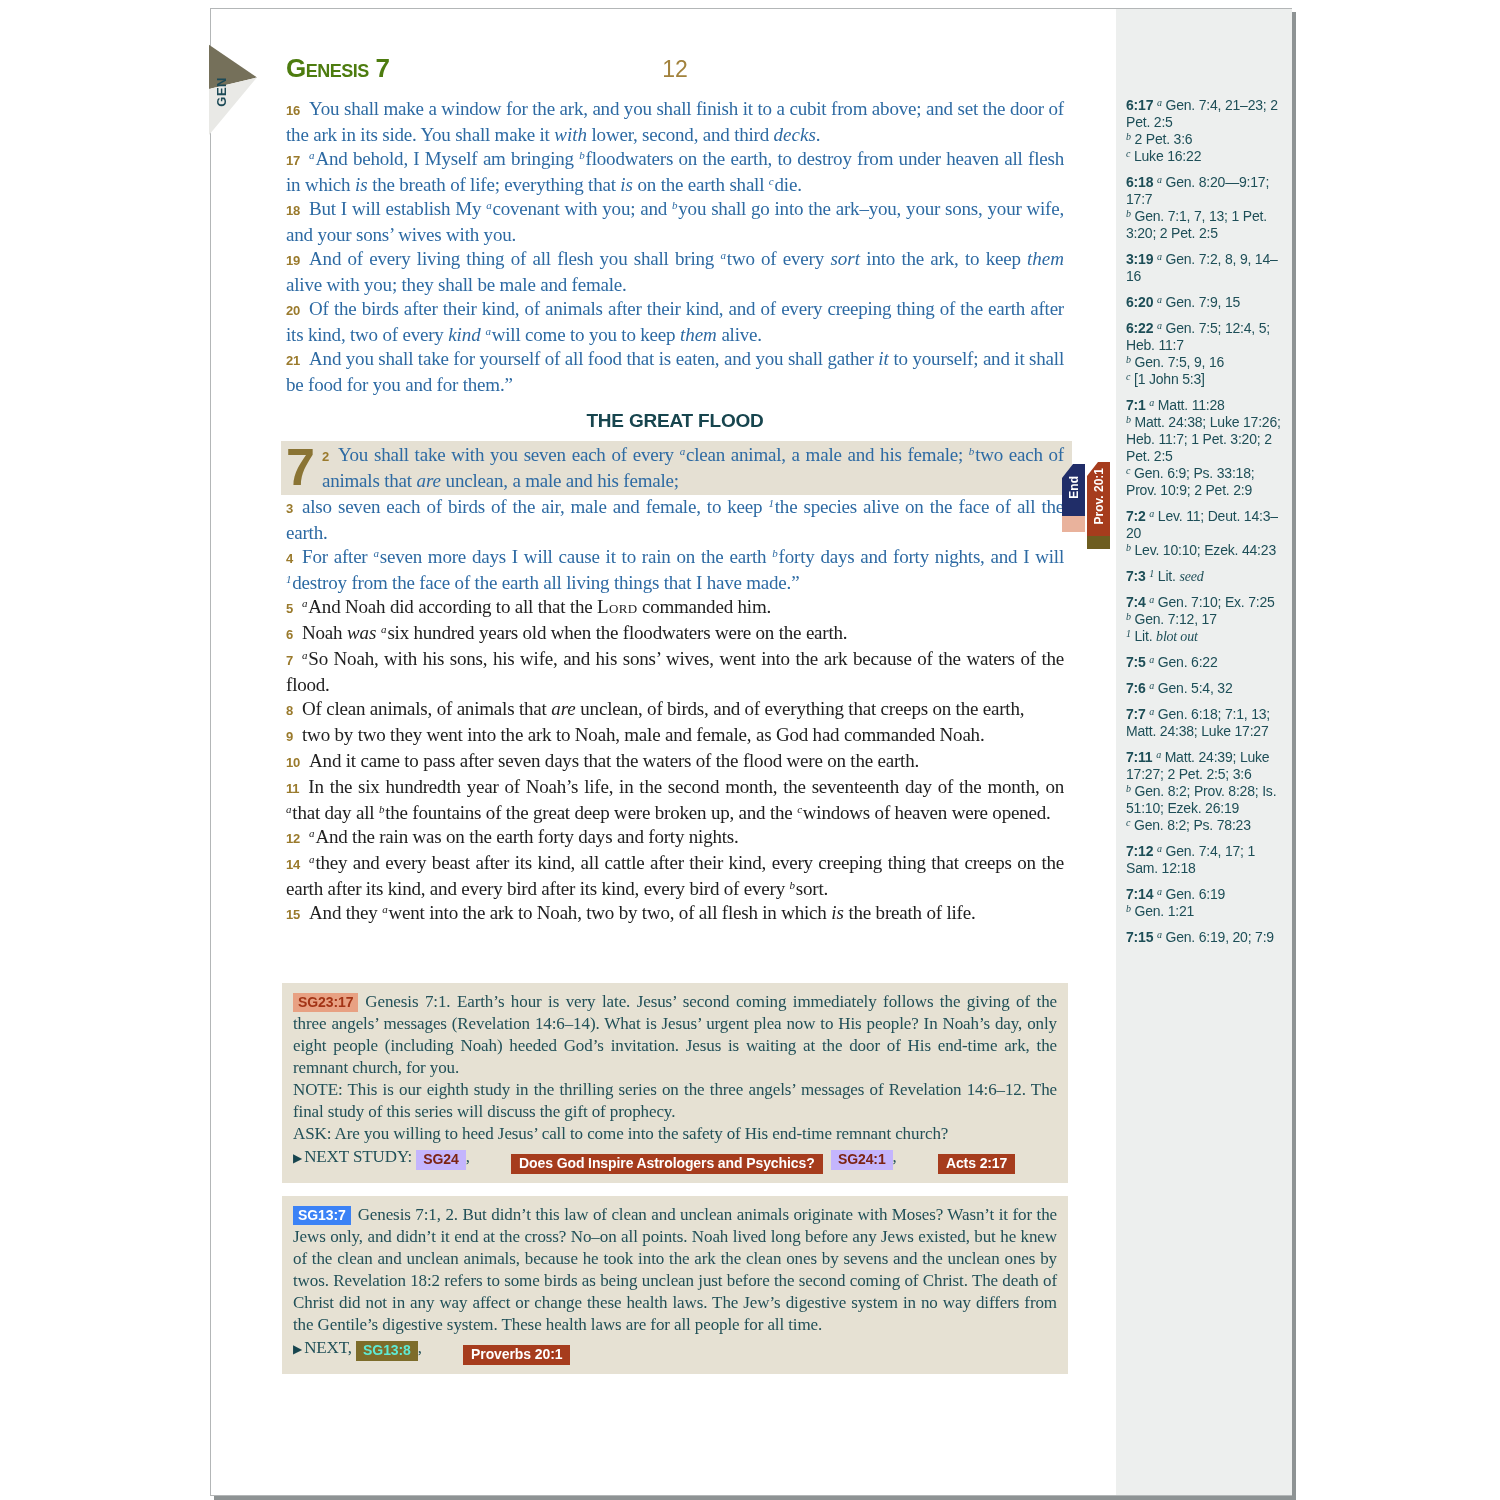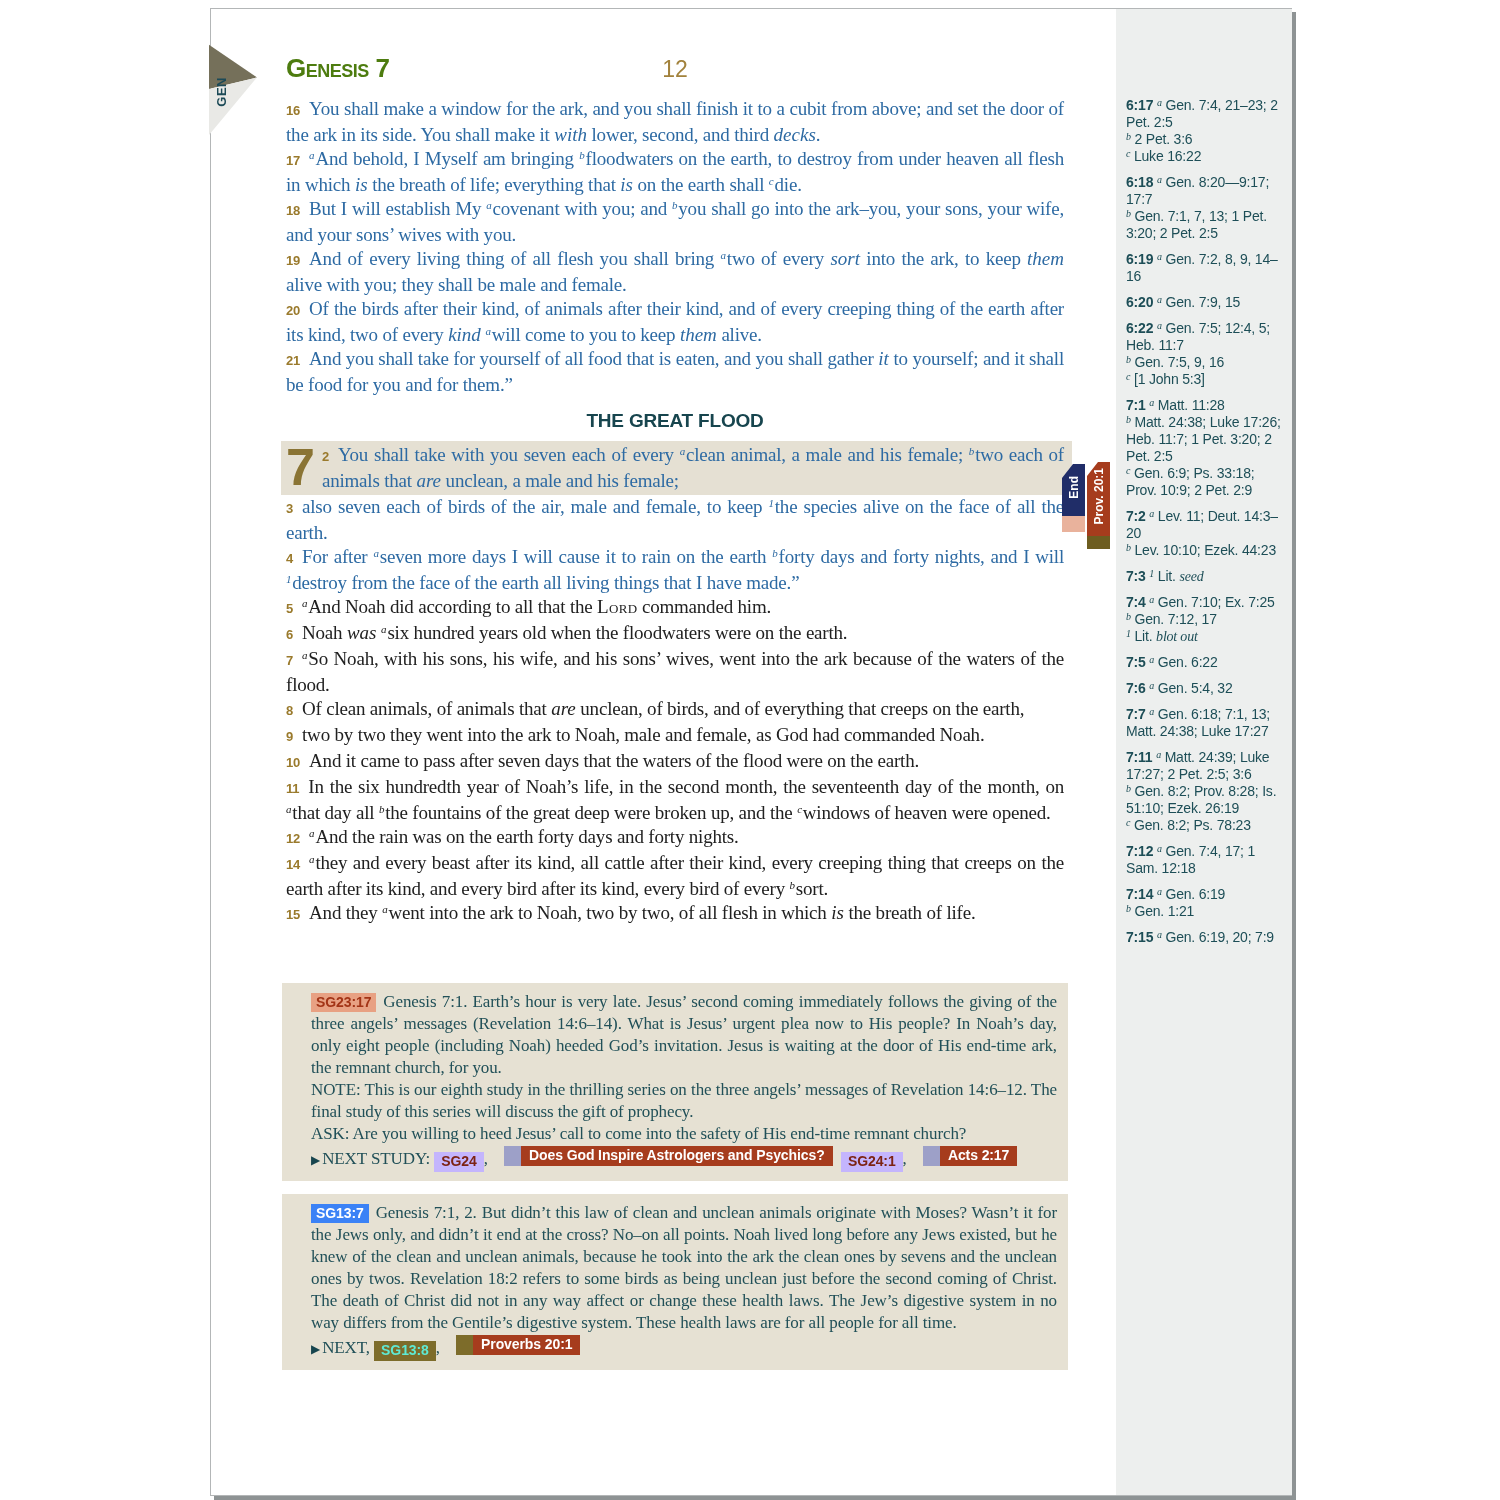--- a/index.html
+++ b/index.html
@@ -63,33 +63,33 @@
   .refs { position:absolute; left:915px; top:88px; width:156px;
     font-family:"Liberation Sans", sans-serif; font-size:14px; line-height:17px; color:#1d4e57; letter-spacing:-0.2px; }
   .ref { margin-bottom:9px; }
   .ref b { font-size:14px; }
   .ref sup { font-size:10px; font-style:italic; font-family:"Liberation Serif", serif; line-height:0; vertical-align:4px; }
   .ref .refline { display:block; }
   .ref i { font-family:"Liberation Serif", serif; }
 
   
   .notes { margin-top:56px; margin-left:-4px; margin-right:-4px; }
-  .note { background:#e6e1d3; padding:8px 11px 9px 29px; margin-bottom:13px; }
+  .note { background:#e6e1d3; padding:8px 11px 9px 11px; margin-bottom:13px; }
   .note p { font-size:17px; line-height:22px; color:#215058; text-align:justify; letter-spacing:-0.1px; }
   .nbadge { display:inline-block; font-family:"Liberation Sans", sans-serif; font-weight:bold; font-size:14px;
     padding:1px 5px 2px 5px; margin-right:7px; line-height:16px; }
   .nbadge.salmon { background:#e8a183; color:#a33416; }
   .nbadge.olive { background:#3b82f6; color:#ffffff; }
   .note-footer { margin-top:1px; font-size:17px; color:#215058; text-align:left !important; }
   .note-footer .arrow { font-size:12px; color:#17454e; margin-right:2px; }
   .chip { display:inline-block; font-family:"Liberation Sans", sans-serif; font-weight:bold; font-size:14px;
     padding:2px 7px 3px 7px; line-height:15px; vertical-align:-2px; }
   .chip.lavender { background:#c4b5fd; color:#7c2313; }
   .chip.olive { background:#7d6c2a; color:#5eead4; }
-  .chip2 { display:inline-flex; vertical-align:-2px; margin-left:12px; }
+  .chip2 { display:inline-flex; vertical-align:-2px; margin-left:20px;align-items:center; }
   .chip2 .sq { width:17px; }
   .chip2 .sq.lavender { background:#9da0c8; }
   .chip2 .sq.olive { background:#7d6c2a; }
   .chip2 .cbody { background:#a63c1d; color:#fff; font-family:"Liberation Sans", sans-serif;
     font-weight:bold; font-size:14px; padding:2px 8px 3px 8px; line-height:15px; }
 </style>
 </head>
 <body>
 
 <div class="page">
@@ -167,21 +167,21 @@
   <div class="ribbon ribbon-prov">
     <div class="body">
         <span>Prov. 20:1</span>
       </div>
     <div class="tail"></div>
   </div>
 
   <div class="refs" id="refs">
       <div class="ref"><b>6:17</b> <span><sup>a</sup> Gen. 7:4, 21–23; 2 Pet. 2:5</span><span class="refline"><sup>b</sup> 2 Pet. 3:6</span><span class="refline"><sup>c</sup> Luke 16:22</span></div>
       <div class="ref"><b>6:18</b> <span><sup>a</sup> Gen. 8:20—9:17; 17:7</span><span class="refline"><sup>b</sup> Gen. 7:1, 7, 13; 1 Pet. 3:20; 2 Pet. 2:5</span></div>
-      <div class="ref"><b>6:19</b> <span><sup>a</sup> Gen. 7:2, 8, 9, 14–16</span></div>
+      <div class="ref"><b>3:19</b> <span><sup>a</sup> Gen. 7:2, 8, 9, 14–16</span></div>
       <div class="ref"><b>6:20</b> <span><sup>a</sup> Gen. 7:9, 15</span></div>
       <div class="ref"><b>6:22</b> <span><sup>a</sup> Gen. 7:5; 12:4, 5; Heb. 11:7</span><span class="refline"><sup>b</sup> Gen. 7:5, 9, 16</span><span class="refline"><sup>c</sup> [1 John 5:3]</span></div>
       <div class="ref"><b>7:1</b> <span><sup>a</sup> Matt. 11:28</span><span class="refline"><sup>b</sup> Matt. 24:38; Luke 17:26; Heb. 11:7; 1 Pet. 3:20; 2 Pet. 2:5</span><span class="refline"><sup>c</sup> Gen. 6:9; Ps. 33:18; Prov. 10:9; 2 Pet. 2:9</span></div>
       <div class="ref"><b>7:2</b> <span><sup>a</sup> Lev. 11; Deut. 14:3–20</span><span class="refline"><sup>b</sup> Lev. 10:10; Ezek. 44:23</span></div>
       <div class="ref"><b>7:3</b> <span><sup>1</sup> Lit. <i>seed</i></span></div>
       <div class="ref"><b>7:4</b> <span><sup>a</sup> Gen. 7:10; Ex. 7:25</span><span class="refline"><sup>b</sup> Gen. 7:12, 17</span><span class="refline"><sup>1</sup> Lit. <i>blot out</i></span></div>
       <div class="ref"><b>7:5</b> <span><sup>a</sup> Gen. 6:22</span></div>
       <div class="ref"><b>7:6</b> <span><sup>a</sup> Gen. 5:4, 32</span></div>
       <div class="ref"><b>7:7</b> <span><sup>a</sup> Gen. 6:18; 7:1, 13; Matt. 24:38; Luke 17:27</span></div>
       <div class="ref"><b>7:11</b> <span><sup>a</sup> Matt. 24:39; Luke 17:27; 2 Pet. 2:5; 3:6</span><span class="refline"><sup>b</sup> Gen. 8:2; Prov. 8:28; Is. 51:10; Ezek. 26:19</span><span class="refline"><sup>c</sup> Gen. 8:2; Ps. 78:23</span></div>

